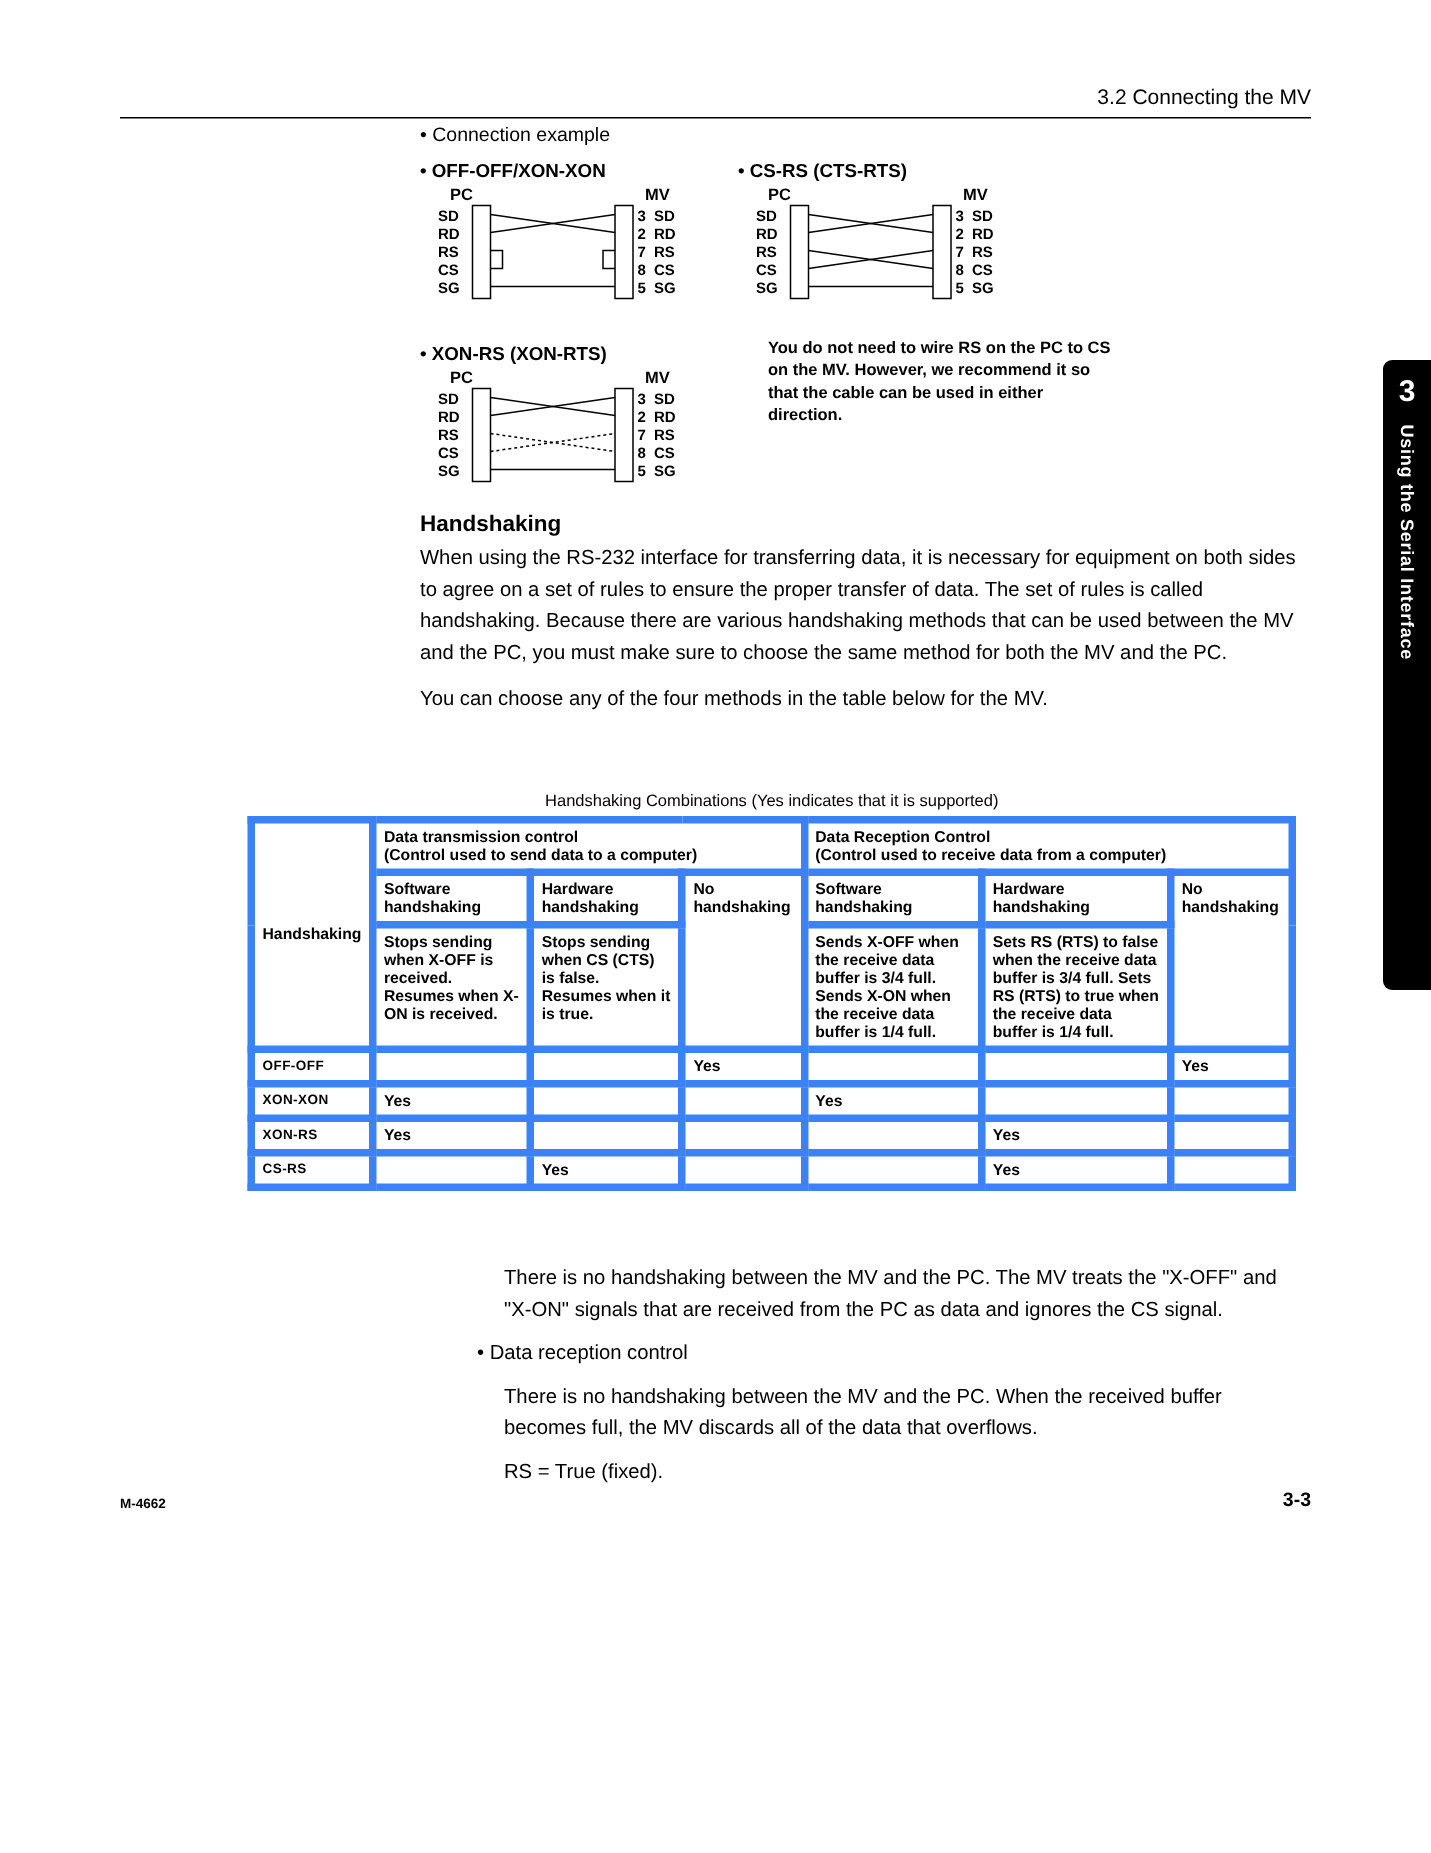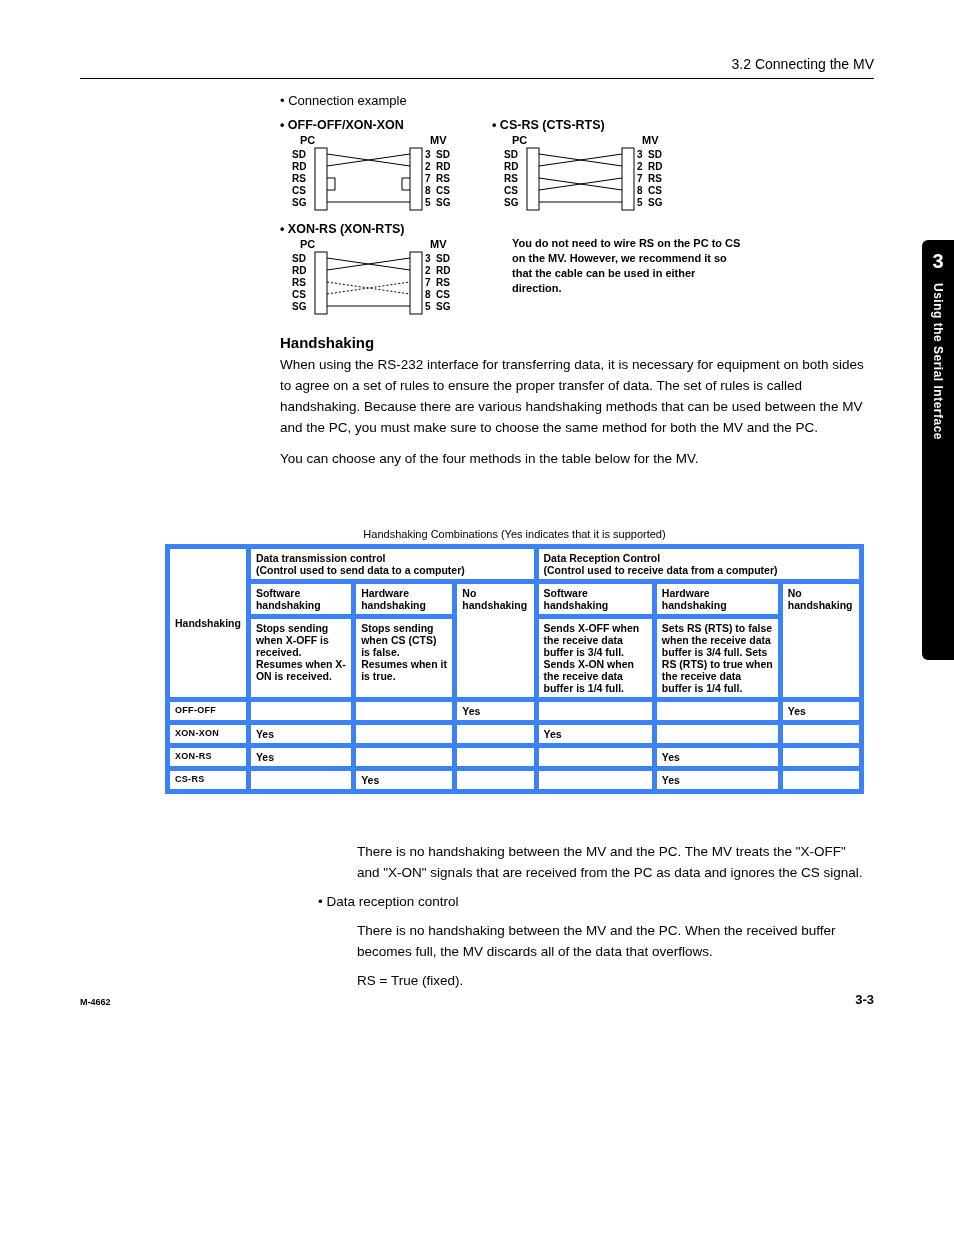--- a/index.html
+++ b/index.html
@@ -2,40 +2,40 @@
 <html><head>
 <meta charset="utf-8">
 <style>
   html,body{margin:0;padding:0;background:#fff;font-family:Arial,Helvetica,sans-serif;color:#000}
   .page{width:954px;height:1037px;position:relative;box-sizing:border-box}
   .header{position:absolute;top:56px;left:80px;right:80px;text-align:right;font-size:14px}
   .hr{position:absolute;top:78px;left:80px;right:80px;border-top:1px solid #000}
   .tab{position:absolute;top:240px;right:0;width:32px;height:420px;background:#000;border-radius:6px 0 0 6px;color:#fff;display:flex;flex-direction:column;align-items:center;padding-top:10px;box-sizing:border-box}
   .tab .num{font-size:20px;font-weight:bold;margin-bottom:10px}
   .tab .side{writing-mode:vertical-rl;font-size:12px;font-weight:bold;letter-spacing:.5px}
-  .body{position:absolute;top:85px;left:280px;right:90px;font-size:13px}
+  .body{position:absolute;top:74px;left:280px;right:90px;font-size:13px}
   .bullet{margin:8px 0 6px 0}
   .diagrams{display:flex;gap:27px;margin-top:4px;margin-bottom:10px}
   .dcol{flex:0 0 auto}
   .dtitle{font-size:12.5px;font-weight:bold;margin:4px 0 2px 0}
   svg.pin{display:block}
   .note{font-size:11px;font-weight:bold;line-height:1.35;margin-left:20px;width:230px}
   .h2{font-size:15px;font-weight:bold;margin:16px 0 4px 0}
   .para{font-size:13.5px;line-height:1.55;margin:0 0 10px 0}
   .tbl-wrap{position:absolute;top:528px;left:165px;right:90px}
   .tablecap{font-size:11px;font-weight:normal;text-align:center;margin-bottom:4px}
   table.hs{border-collapse:collapse;width:100%;font-size:10.5px}
   table.hs th,table.hs td{border:5px solid #3b82f6;padding:3px 5px;vertical-align:top;text-align:left}
   table.hs .ctr{}
   table.hs .rowh{font-size:9px;font-weight:bold;letter-spacing:.3px;white-space:nowrap}
   .off-sec{position:absolute;top:840px;left:300px;right:90px}
   .off-title{font-size:14px;font-weight:bold}
   .sub{font-size:13.5px;line-height:1.55;margin:2px 0 8px 0}
   .li{margin-left:18px}
-  .li2{margin-left:57px}
+  .li2{margin-left:36px}
   .footer-l{position:absolute;bottom:30px;left:80px;font-size:9px;font-weight:bold}
   .footer-r{position:absolute;bottom:30px;right:80px;font-size:13px;font-weight:bold}
 </style>
 </head>
 <body>
 
 <div class="page">
 
   <div class="header">3.2  Connecting the MV</div>
   <div class="hr"></div>
@@ -76,21 +76,21 @@
           <text x="145" y="72" font-size="10" font-weight="bold">5</text>
             <text x="156" y="72" font-size="10" font-weight="bold">SG</text>
 
           <line x1="47" y1="20" x2="130" y2="32" stroke="#000"></line>
           <line x1="47" y1="32" x2="130" y2="20" stroke="#000"></line>
           <path d="M47 44 L55 44 L55 56 L47 56" fill="none" stroke="#000"></path>
           <path d="M130 44 L122 44 L122 56 L130 56" fill="none" stroke="#000"></path>
           <line x1="47" y1="68" x2="130" y2="68" stroke="#000"></line>
         </svg>
 
-        <div class="dtitle" style="margin-top:8px">• XON-RS (XON-RTS)</div>
+        <div class="dtitle" style="margin-top:26px">• XON-RS (XON-RTS)</div>
 
         <svg class="pin" width="185" height="80" viewBox="0 0 185 80">
           <text x="20" y="10" font-size="11" font-weight="bold">PC</text>
           <text x="150" y="10" font-size="11" font-weight="bold">MV</text>
           <rect x="35" y="14" width="12" height="62" fill="none" stroke="#000"></rect>
           <rect x="130" y="14" width="12" height="62" fill="none" stroke="#000"></rect>
           <text x="12" y="24" font-size="10" font-weight="bold">SD</text>
           <text x="12" y="36" font-size="10" font-weight="bold">RD</text>
           <text x="12" y="48" font-size="10" font-weight="bold">RS</text>
           <text x="12" y="60" font-size="10" font-weight="bold">CS</text>

